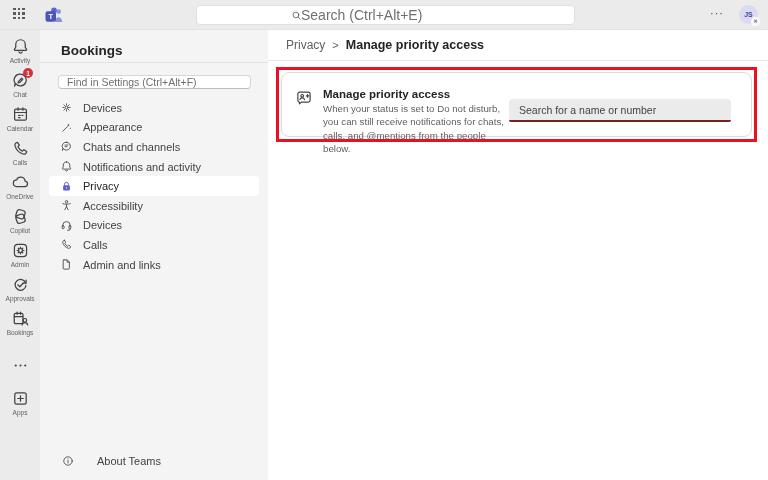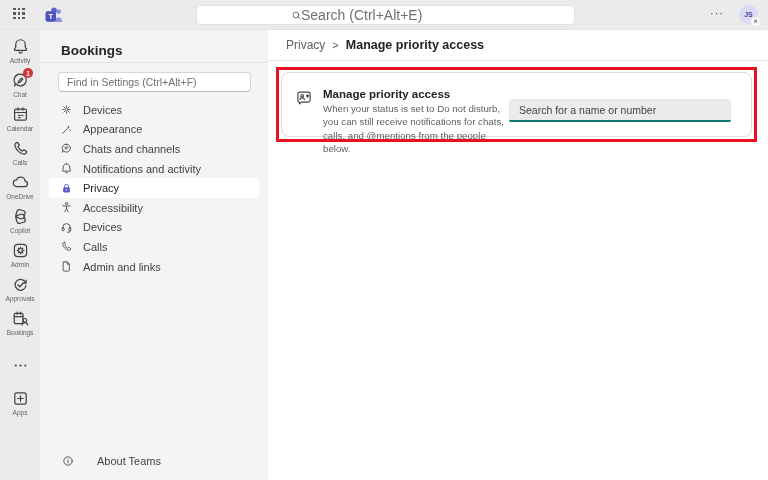--- a/index.html
+++ b/index.html
@@ -30,21 +30,21 @@
   .rail-label { font-size:6.5px; color:#616161; margin-top:1px; white-space:nowrap; }
   .rail-item.gap-lg { margin-top:13px; }
   .rail-item.gap-sm { margin-top:7px; }
   .rail-badge { position:absolute; top:0; right:7px; min-width:10px; height:10px; border-radius:5px; background:#d13438; color:#fff; font-size:6.5px; font-weight:bold; display:flex; align-items:center; justify-content:center; padding:0 1px; }
 
   
   .sidebar { width:228px; background:#f4f4f4; position:relative; flex:0 0 auto; display:flex; flex-direction:column; }
   .sidebar-header { height:33px; padding:11px 0 0 21px; border-bottom:1px solid #e2e2e2; }
   .sidebar-title { font-size:13.5px; font-weight:bold; color:#242424; }
   .sidebar-search { margin:9px 17px 8px 18px; }
-  .sidebar-search input { width:100%; height:20px; background:#fff; border:1px solid #d6d6d6; border-bottom-color:#bdbdbd; border-radius:4px; font-size:10.5px; color:#616161; padding:0 8px; outline:none; font-family:inherit; }
+  .sidebar-search input { width:100%; height:14px; background:#fff; border:1px solid #d6d6d6; border-bottom-color:#bdbdbd; border-radius:4px; font-size:10.5px; color:#616161; padding:0 8px; outline:none; font-family:inherit; }
   .sidebar-search input::placeholder { color:#707070; }
   .settings-list { padding:0 9px; }
   .settings-item { display:flex; align-items:center; height:19.6px; padding-left:11px; border-radius:4px; cursor:pointer; }
   .settings-item.selected { background:#fff; }
   .settings-item svg { width:13px; height:13px; flex:0 0 auto; }
   .settings-item .label { font-size:11px; color:#424242; margin-left:10px; white-space:nowrap; }
   .settings-item.selected .label { color:#242424; }
   .sidebar-footer { position:absolute; left:22px; bottom:13px; display:flex; align-items:center; cursor:pointer; }
   .sidebar-footer svg { width:12px; height:12px; }
   .sidebar-footer .label { font-size:11px; color:#424242; margin-left:23px; }
@@ -56,21 +56,21 @@
   .crumb-sep { font-size:11px; color:#616161; margin:0 7px; }
   .crumb-current { font-size:12.5px; font-weight:bold; color:#242424; }
 
   .annotation-box { position:absolute; left:8px; top:37px; width:481px; height:75px; border:3px solid #e81123; z-index:5; pointer-events:none; }
   .priority-card { position:absolute; left:2px; top:2px; right:2px; bottom:2px; background:#fff; border:1px solid #dcdcdc; border-radius:8px; display:flex; align-items:flex-start; padding:15px 12px 0 13px; pointer-events:auto; }
   .priority-card > svg { width:18px; height:18px; flex:0 0 auto; margin-top:1px; }
   .card-text { margin-left:10px; width:212px; }
   .card-title { font-size:11.5px; font-weight:bold; color:#242424; margin-bottom:2px; }
   .card-desc { font-size:9.7px; color:#616161; line-height:1.38; }
   .card-input-wrap { margin-left:auto; margin-top:11px; margin-right:8px; }
-  .card-input-wrap input { width:222px; height:23px; background:#ebebeb; border:none; border-bottom:2px solid #0f766e; border-radius:4px 4px 2px 2px; font-size:10.5px; color:#424242; padding:0 10px; outline:none; font-family:inherit; }
+  .card-input-wrap input { width:222px; height:23px; background:#ebebeb; border:none; border-bottom:2px solid #7f1d1d; border-radius:4px 4px 2px 2px; font-size:10.5px; color:#424242; padding:0 10px; outline:none; font-family:inherit; }
   .card-input-wrap input::placeholder { color:#424242; }
 </style>
 </head>
 <body>
 
 <div class="topbar">
   <div class="waffle">
     <span></span>
       <span></span>
       <span></span>

